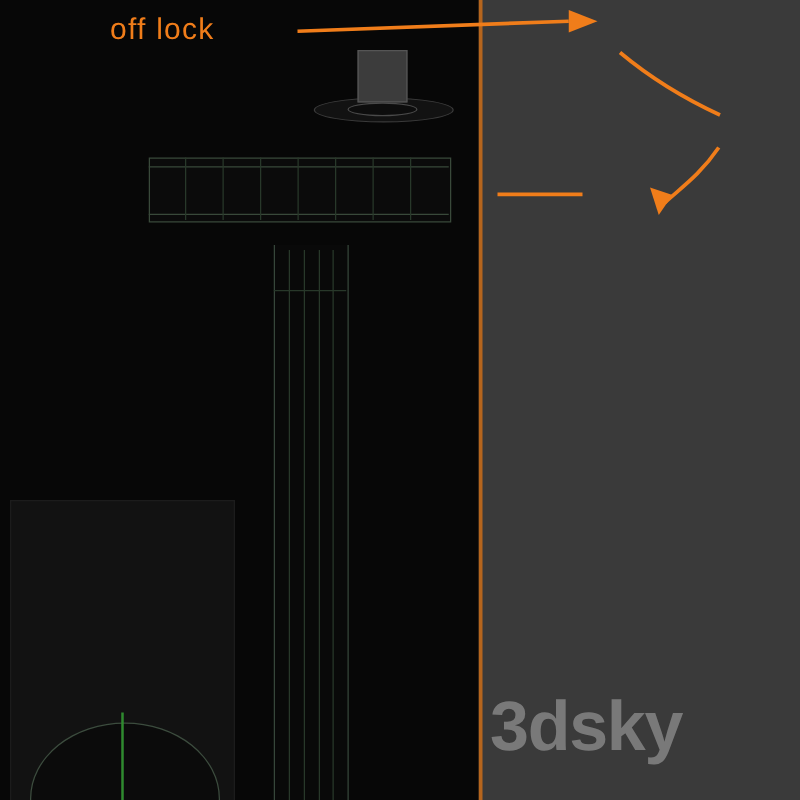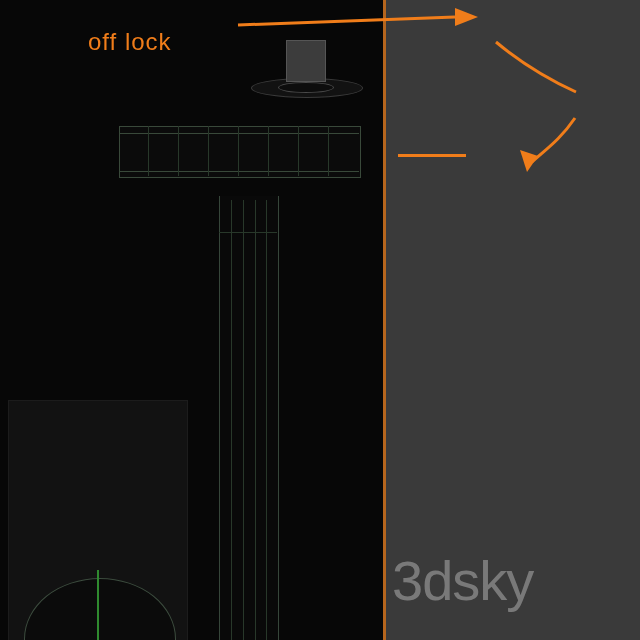--- a/index.html
+++ b/index.html
@@ -114,21 +114,21 @@
   .panel-left-edge {
     position: absolute;
     left: 383px; top: 0;
     width: 3px; height: 640px;
     background: #b5651d;
   }
 
   
   .anno-text {
     position: absolute;
-    left: 88px; top: 28px;
+    left: 88px; top: 10px;
     color: #f07d1a;
     font-size: 24px;
     letter-spacing: 1px;
   }
   svg.overlay {
     position: absolute;
     left: 0; top: 0;
     width: 640px; height: 640px;
     pointer-events: none;
   }
@@ -137,21 +137,21 @@
     left: 398px; top: 154px;
     width: 68px; height: 3px;
     background: #f07d1a;
   }
 
   
   .watermark {
     position: absolute;
     left: 392px; top: 548px;
     font-size: 56px;
-    font-weight: normal;
+    font-weight: bold;
     color: rgba(200,200,200,0.45);
     letter-spacing: -1px;
   }
 </style>
 </head>
 <body>
 
 <div id="root">
 
   <div class="viewport">

